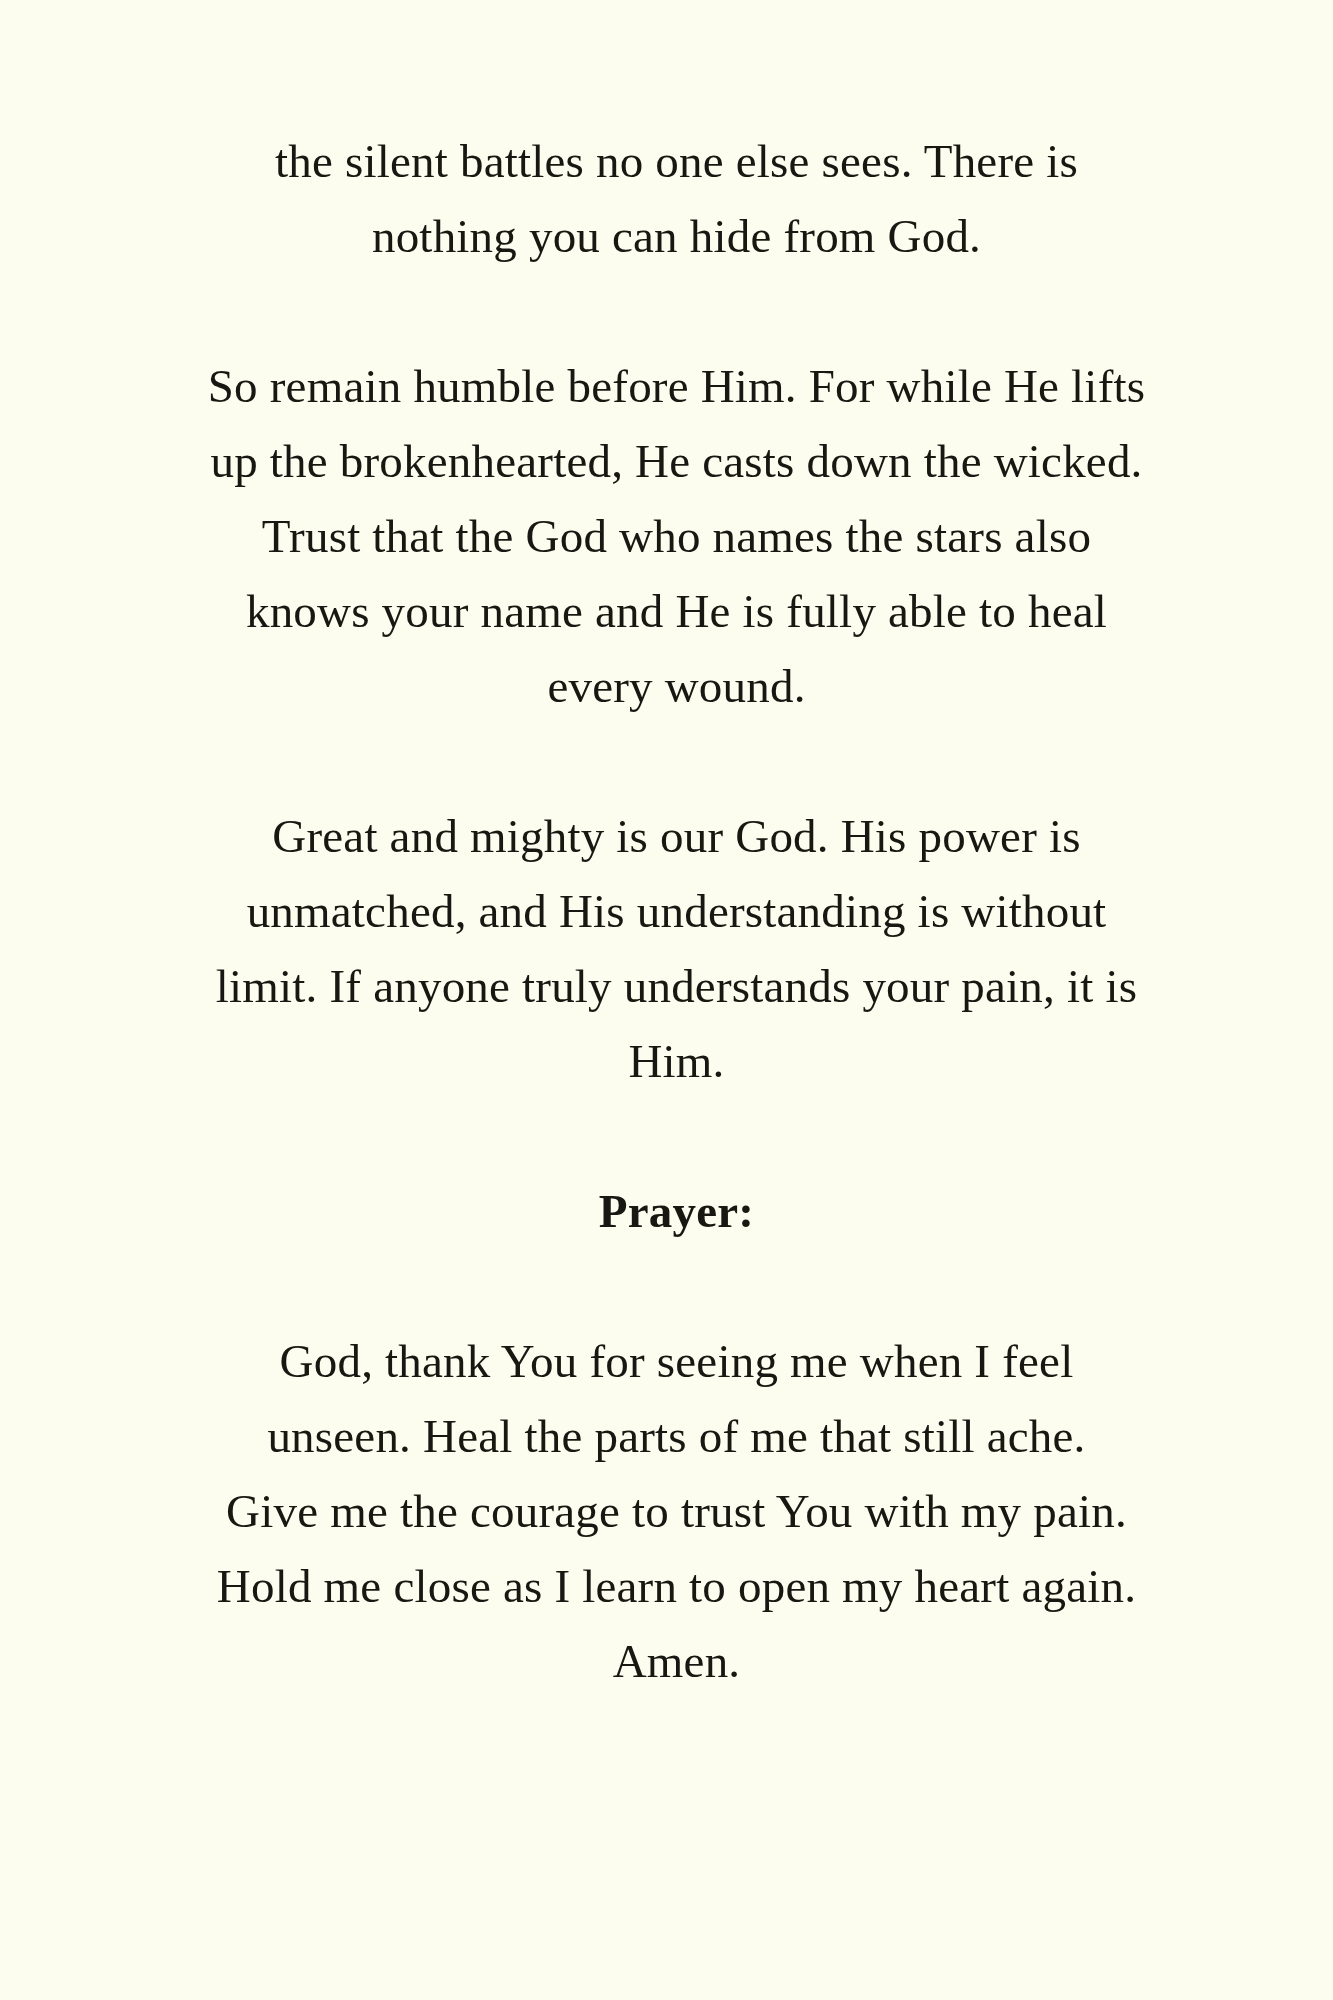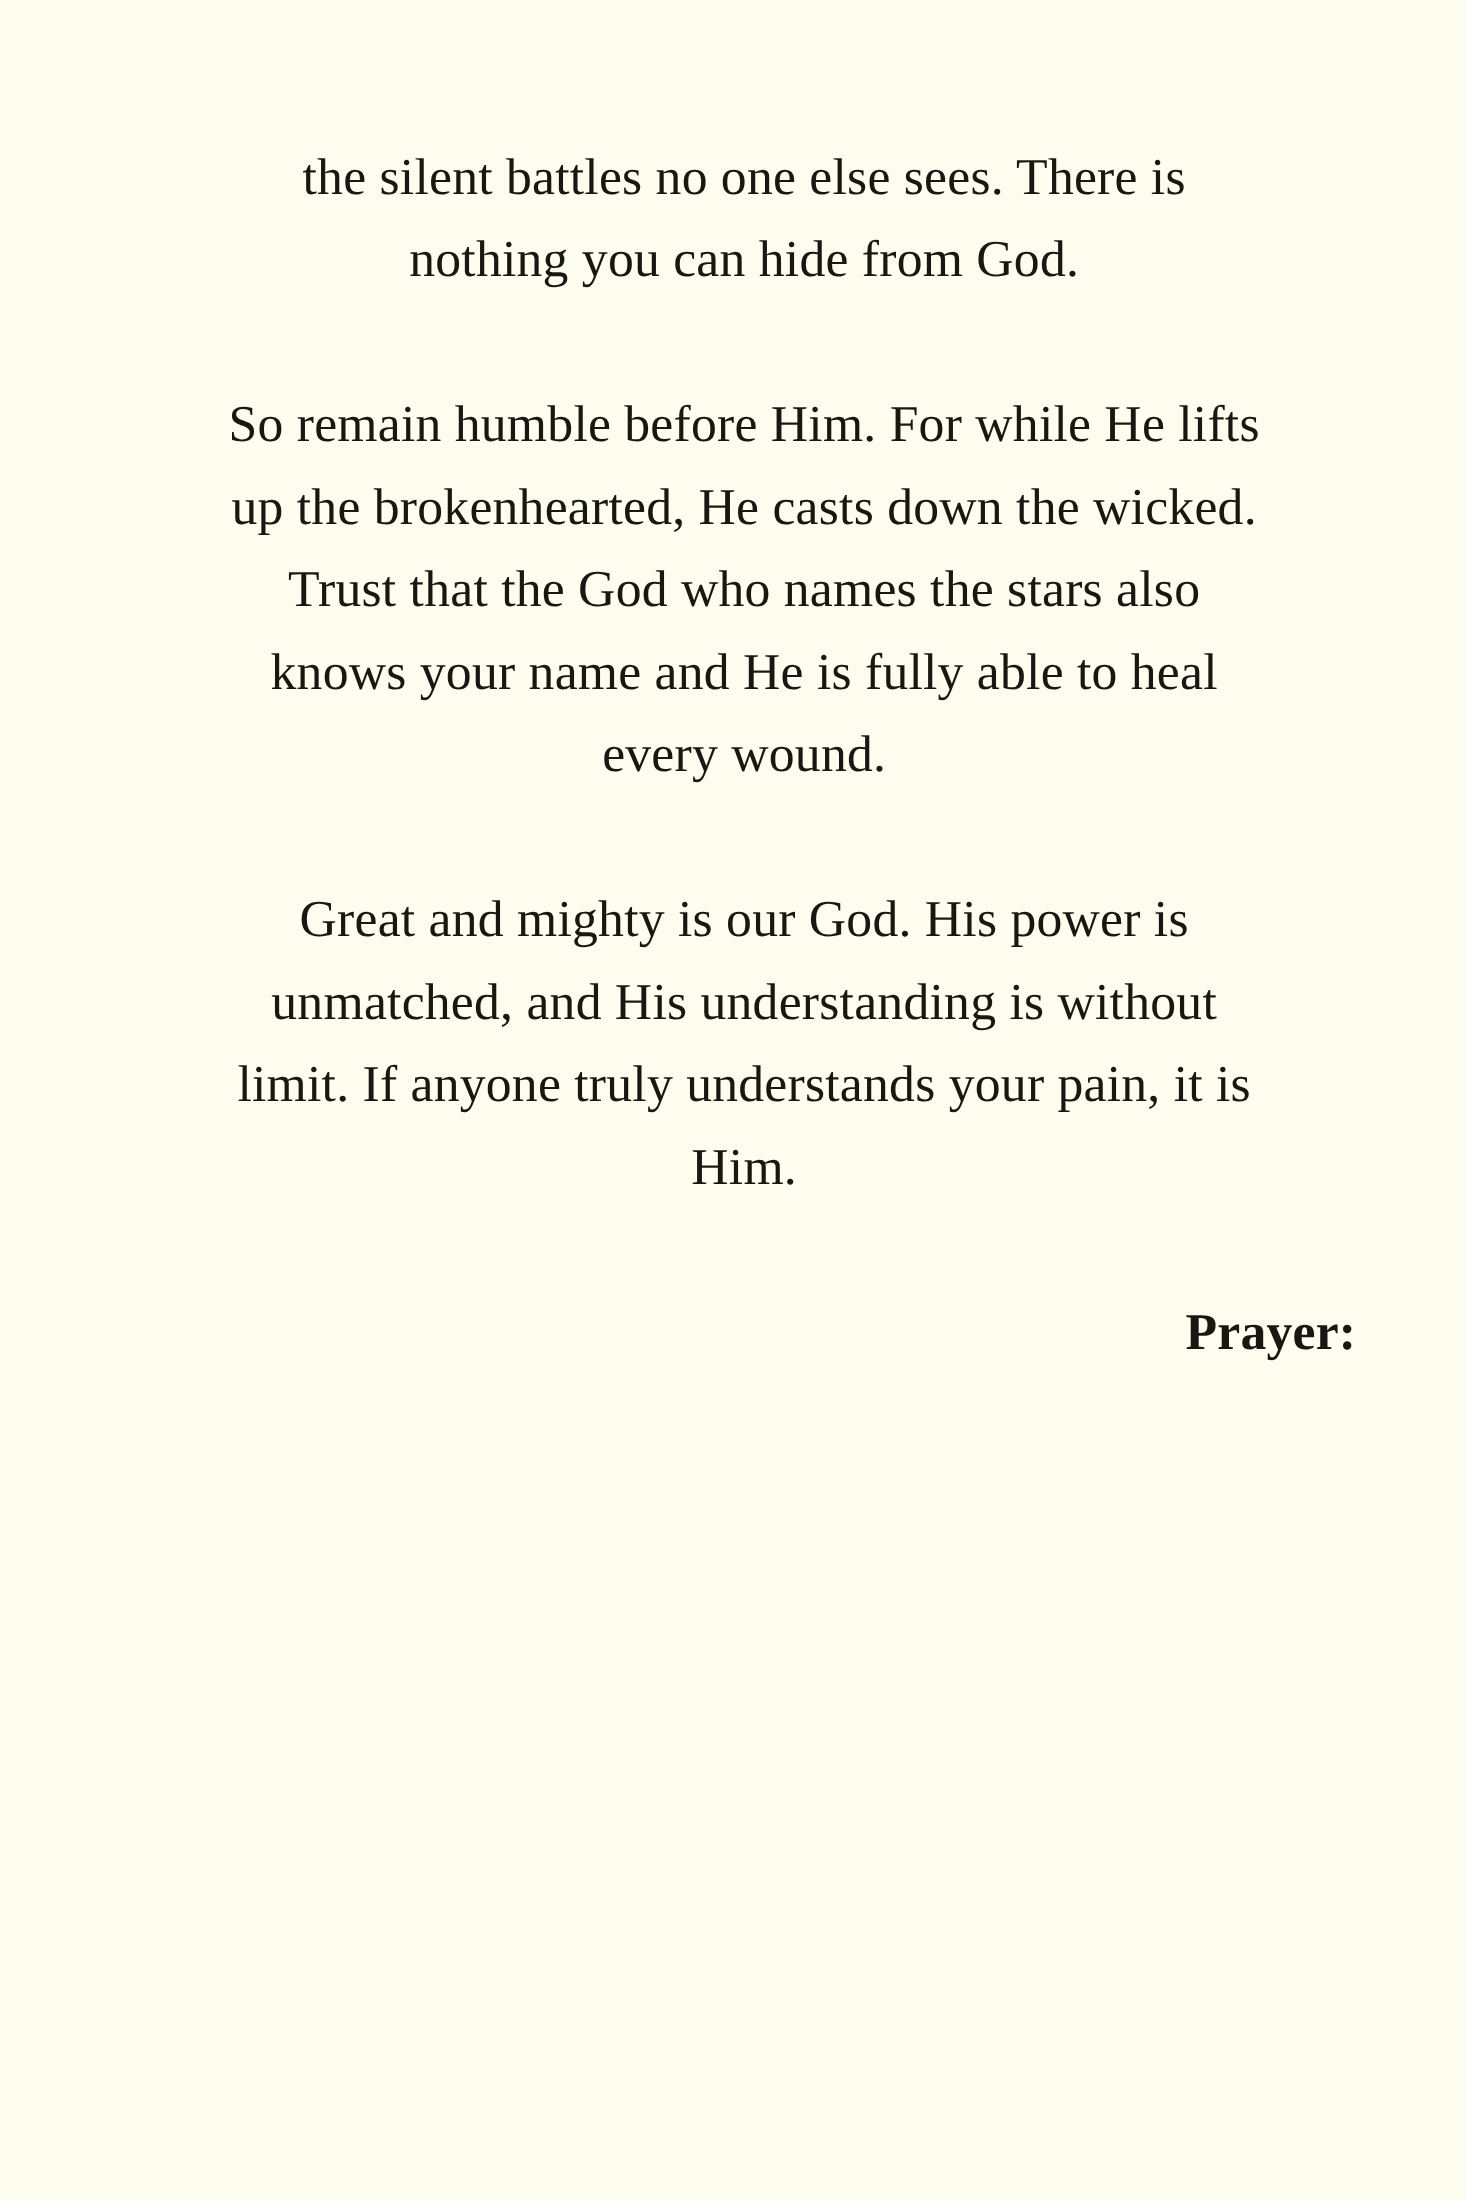--- a/index.html
+++ b/index.html
@@ -29,21 +29,20 @@
     margin: 0 0 75px 0;         
     letter-spacing: 0.2px;
   }
   .prayer-heading {
     white-space: pre-line;
     font-size: 47px;
     line-height: 75px;
     font-weight: 700;
     margin: 0 0 75px 0;
     letter-spacing: 0.2px;
-    text-align: right;
   }
 </style>
 </head>
 <body>
 
 <div class="page">
   <p class="para">the silent battles no one else sees. There is
 nothing you can hide from God.</p>
 
   <p class="para">So remain humble before Him. For while He lifts
@@ -52,13 +51,18 @@
 knows your name and He is fully able to heal
 every wound.</p>
 
   <p class="para">Great and mighty is our God. His power is
 unmatched, and His understanding is without
 limit. If anyone truly understands your pain, it is
 Him.</p>
 
   <h2 class="prayer-heading">Prayer:</h2>
 
+  <p class="para">God, thank You for seeing me when I feel
+unseen. Heal the parts of me that still ache.
+Give me the courage to trust You with my pain.
+Hold me close as I learn to open my heart again.
+Amen.</p>
 </div>
 
 </body></html>

